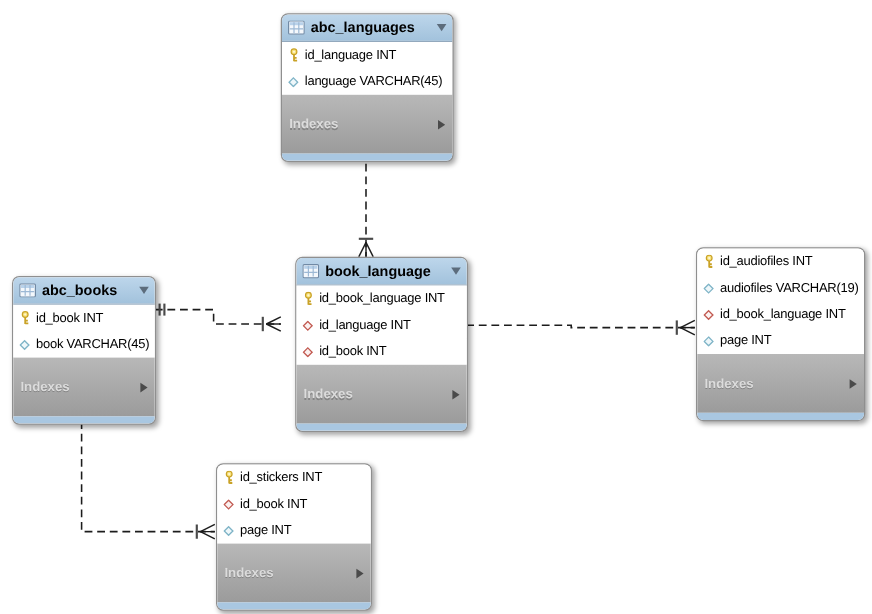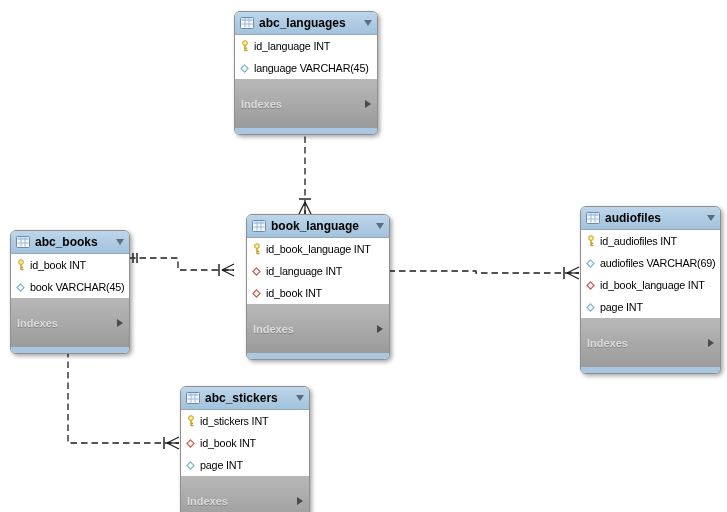--- a/index.html
+++ b/index.html
@@ -204,50 +204,37 @@
           </span>
           <span>id_book INT</span>
         </div>
         <div class="tindexes">
           <span>Indexes</span>
           <span class="texpand"></span>
         </div>
         <div class="tfooter"></div>
       </div>
       <div class="table" style="left: 580px; top: 206px; width: 139px;">
-        <div class="thead">
-          <span class="ticon">
-            <svg width="14" height="12" viewBox="0 0 14 12">
-              <rect x="0.5" y="0.5" width="13" height="11" rx="1" fill="#f4f8fc" stroke="#718aa5"></rect>
-              <rect x="1.5" y="1.5" width="11" height="2.5" fill="#b9d2ea"></rect>
-              <line x1="5" y1="1.5" x2="5" y2="10.5" stroke="#9db9d5"></line>
-              <line x1="9" y1="1.5" x2="9" y2="10.5" stroke="#9db9d5"></line>
-              <line x1="1.5" y1="7" x2="12.5" y2="7" stroke="#9db9d5"></line>
-            </svg>
-          </span>
-          <span class="tname">audiofiles</span>
-          <span class="tcollapse"></span>
-        </div>
         <div class="trow">
           <span class="cicon">
             <svg width="10" height="12" viewBox="0 0 10 12">
               <circle cx="5" cy="3.1" r="2.4" fill="#f8e27a" stroke="#c9a227"></circle>
               <path d="M5 5.4 L5 11 M5 8.2 L7.2 8.2 M5 10.5 L7.6 10.5" stroke="#c9a227" stroke-width="1.5" fill="none"></path>
               <circle cx="5" cy="3.1" r="0.9" fill="#fdf6d8"></circle>
             </svg>
           </span>
           <span>id_audiofiles INT</span>
         </div>
         <div class="trow">
           <span class="cicon">
             <svg width="9" height="9" viewBox="0 0 9 9">
               <path d="M4.5 0.9 L8.1 4.5 L4.5 8.1 L0.9 4.5 Z" fill="#eef7fa" stroke="#7fb4c7" stroke-width="1.1"></path>
             </svg>
           </span>
-          <span>audiofiles VARCHAR(69)</span>
+          <span>audiofiles VARCHAR(19)</span>
         </div>
         <div class="trow">
           <span class="cicon">
             <svg width="9" height="9" viewBox="0 0 9 9">
               <path d="M4.5 0.9 L8.1 4.5 L4.5 8.1 L0.9 4.5 Z" fill="#fbf1f0" stroke="#c25b52" stroke-width="1.1"></path>
             </svg>
           </span>
           <span>id_book_language INT</span>
         </div>
         <div class="trow">
@@ -258,33 +245,20 @@
           </span>
           <span>page INT</span>
         </div>
         <div class="tindexes">
           <span>Indexes</span>
           <span class="texpand"></span>
         </div>
         <div class="tfooter"></div>
       </div>
       <div class="table" style="left: 180px; top: 386px; width: 128px;">
-        <div class="thead">
-          <span class="ticon">
-            <svg width="14" height="12" viewBox="0 0 14 12">
-              <rect x="0.5" y="0.5" width="13" height="11" rx="1" fill="#f4f8fc" stroke="#718aa5"></rect>
-              <rect x="1.5" y="1.5" width="11" height="2.5" fill="#b9d2ea"></rect>
-              <line x1="5" y1="1.5" x2="5" y2="10.5" stroke="#9db9d5"></line>
-              <line x1="9" y1="1.5" x2="9" y2="10.5" stroke="#9db9d5"></line>
-              <line x1="1.5" y1="7" x2="12.5" y2="7" stroke="#9db9d5"></line>
-            </svg>
-          </span>
-          <span class="tname">abc_stickers</span>
-          <span class="tcollapse"></span>
-        </div>
         <div class="trow">
           <span class="cicon">
             <svg width="10" height="12" viewBox="0 0 10 12">
               <circle cx="5" cy="3.1" r="2.4" fill="#f8e27a" stroke="#c9a227"></circle>
               <path d="M5 5.4 L5 11 M5 8.2 L7.2 8.2 M5 10.5 L7.6 10.5" stroke="#c9a227" stroke-width="1.5" fill="none"></path>
               <circle cx="5" cy="3.1" r="0.9" fill="#fdf6d8"></circle>
             </svg>
           </span>
           <span>id_stickers INT</span>
         </div>

